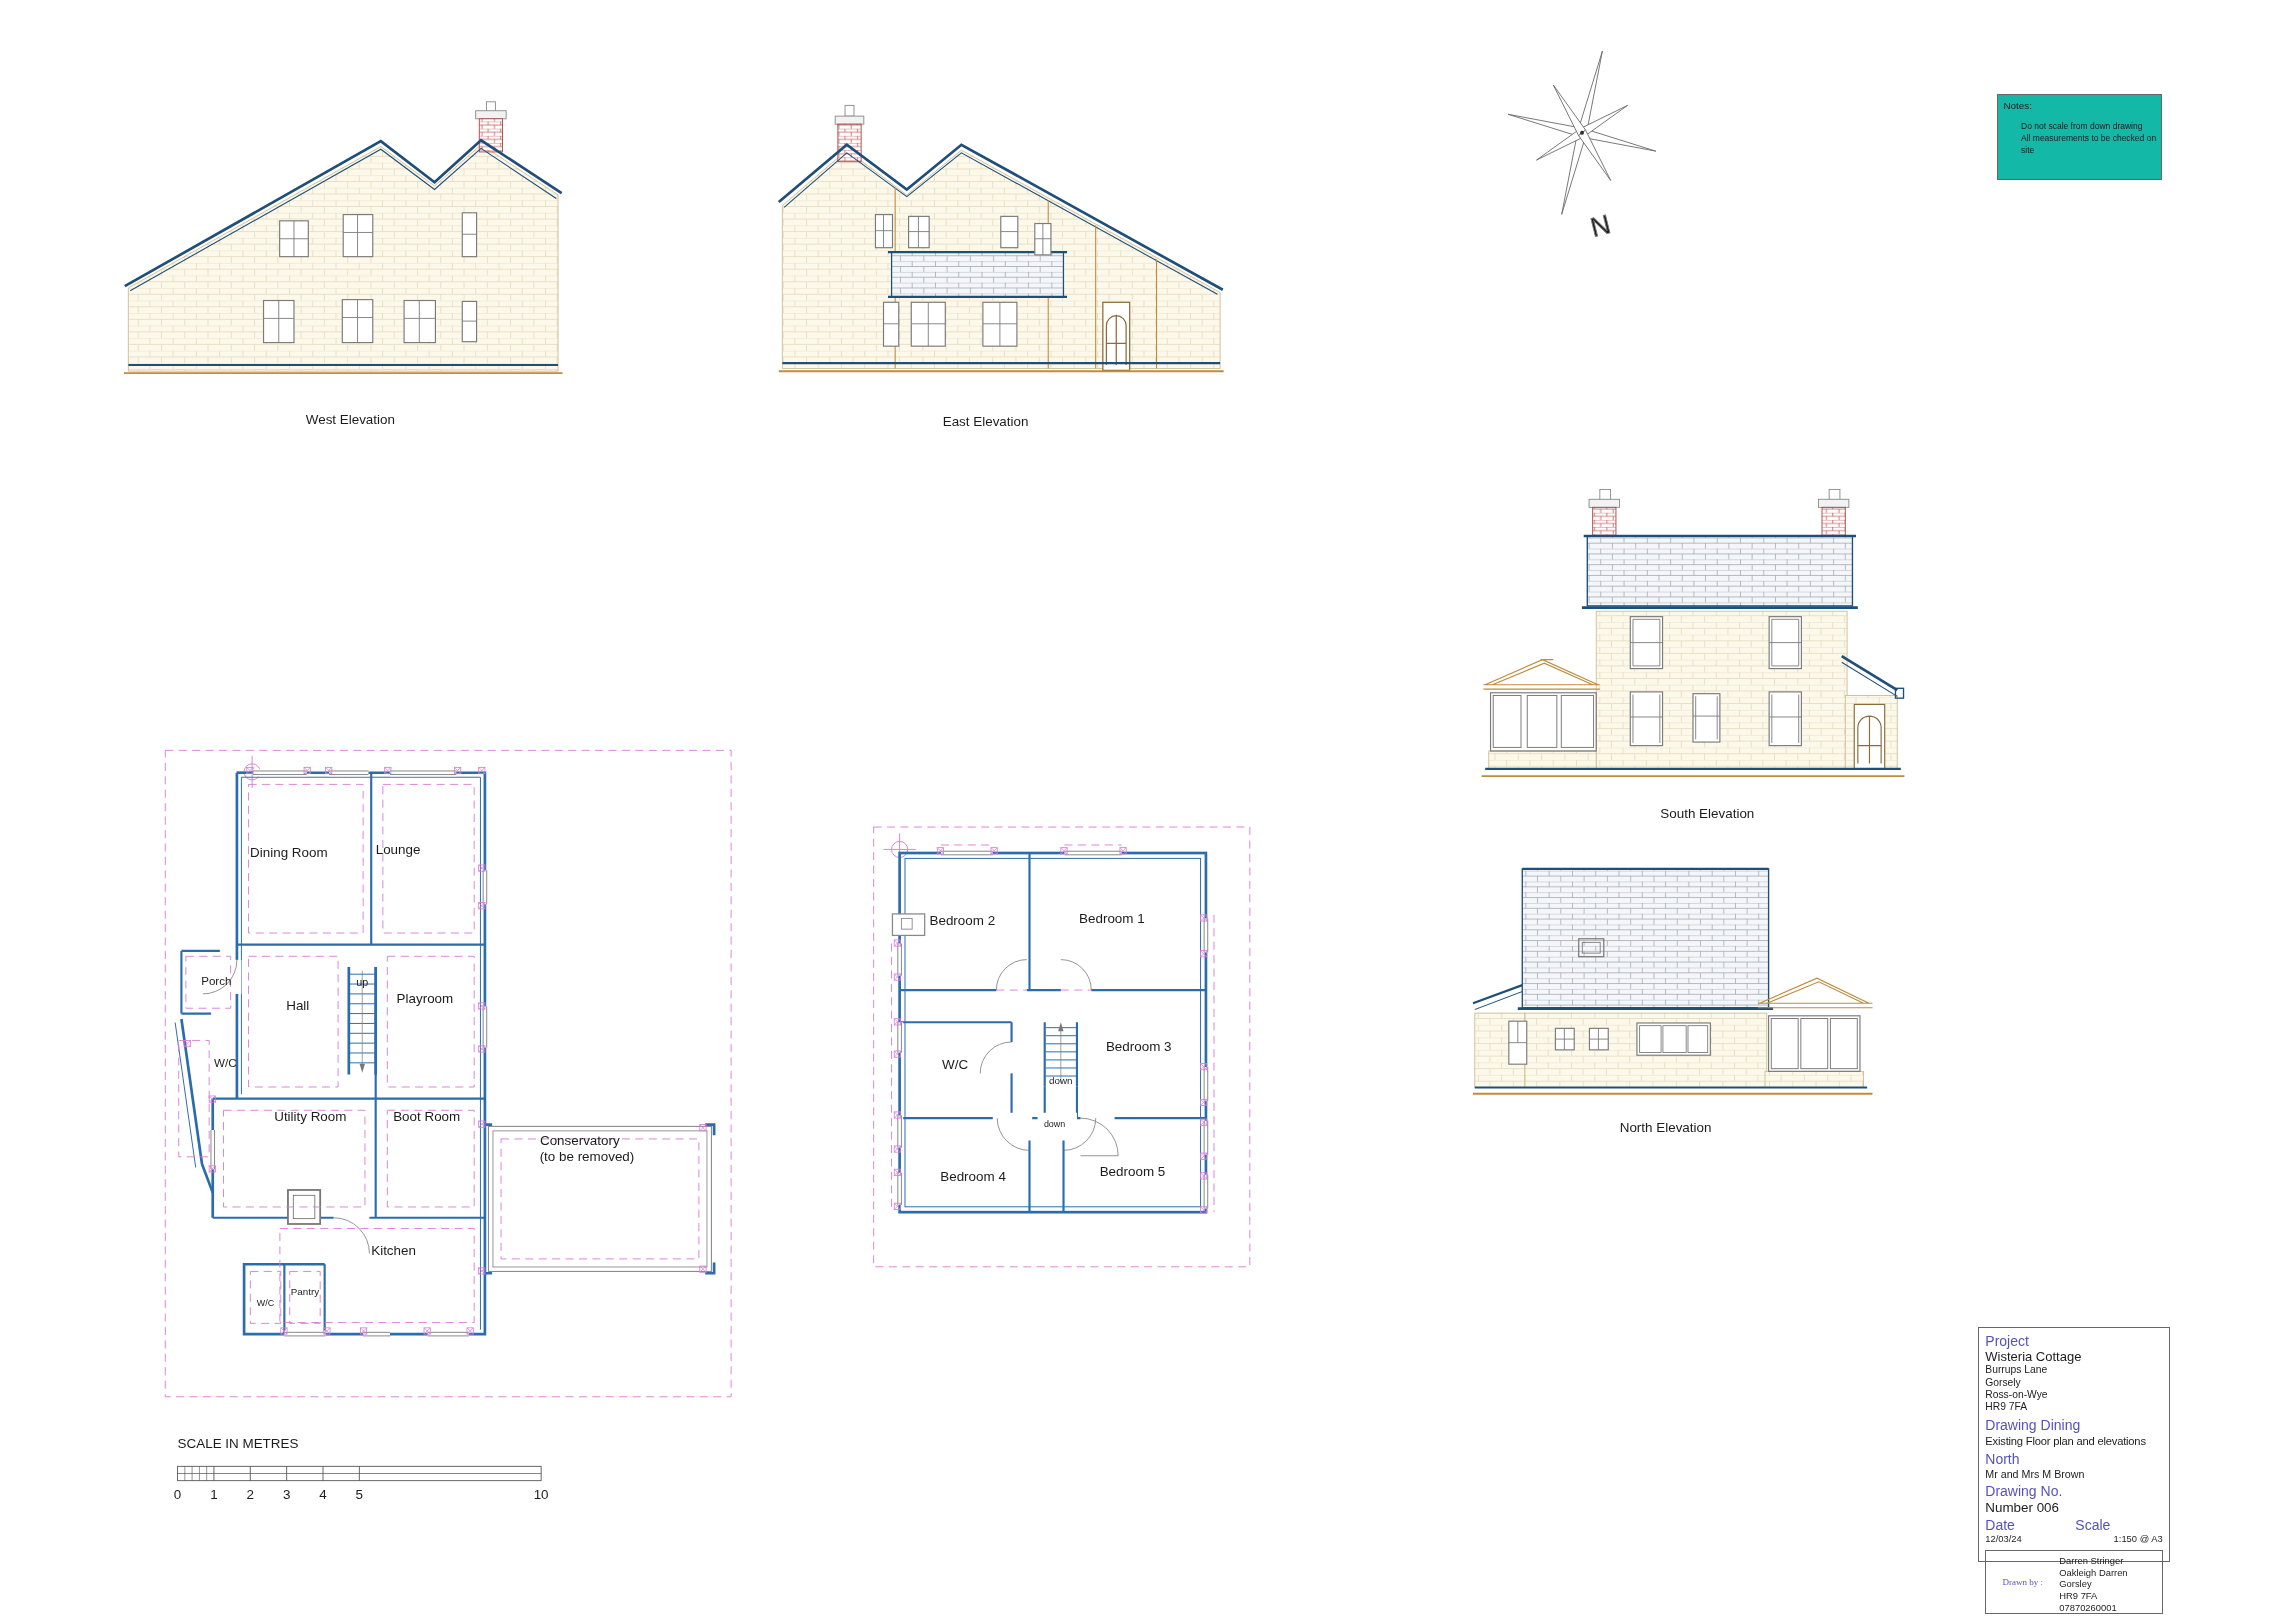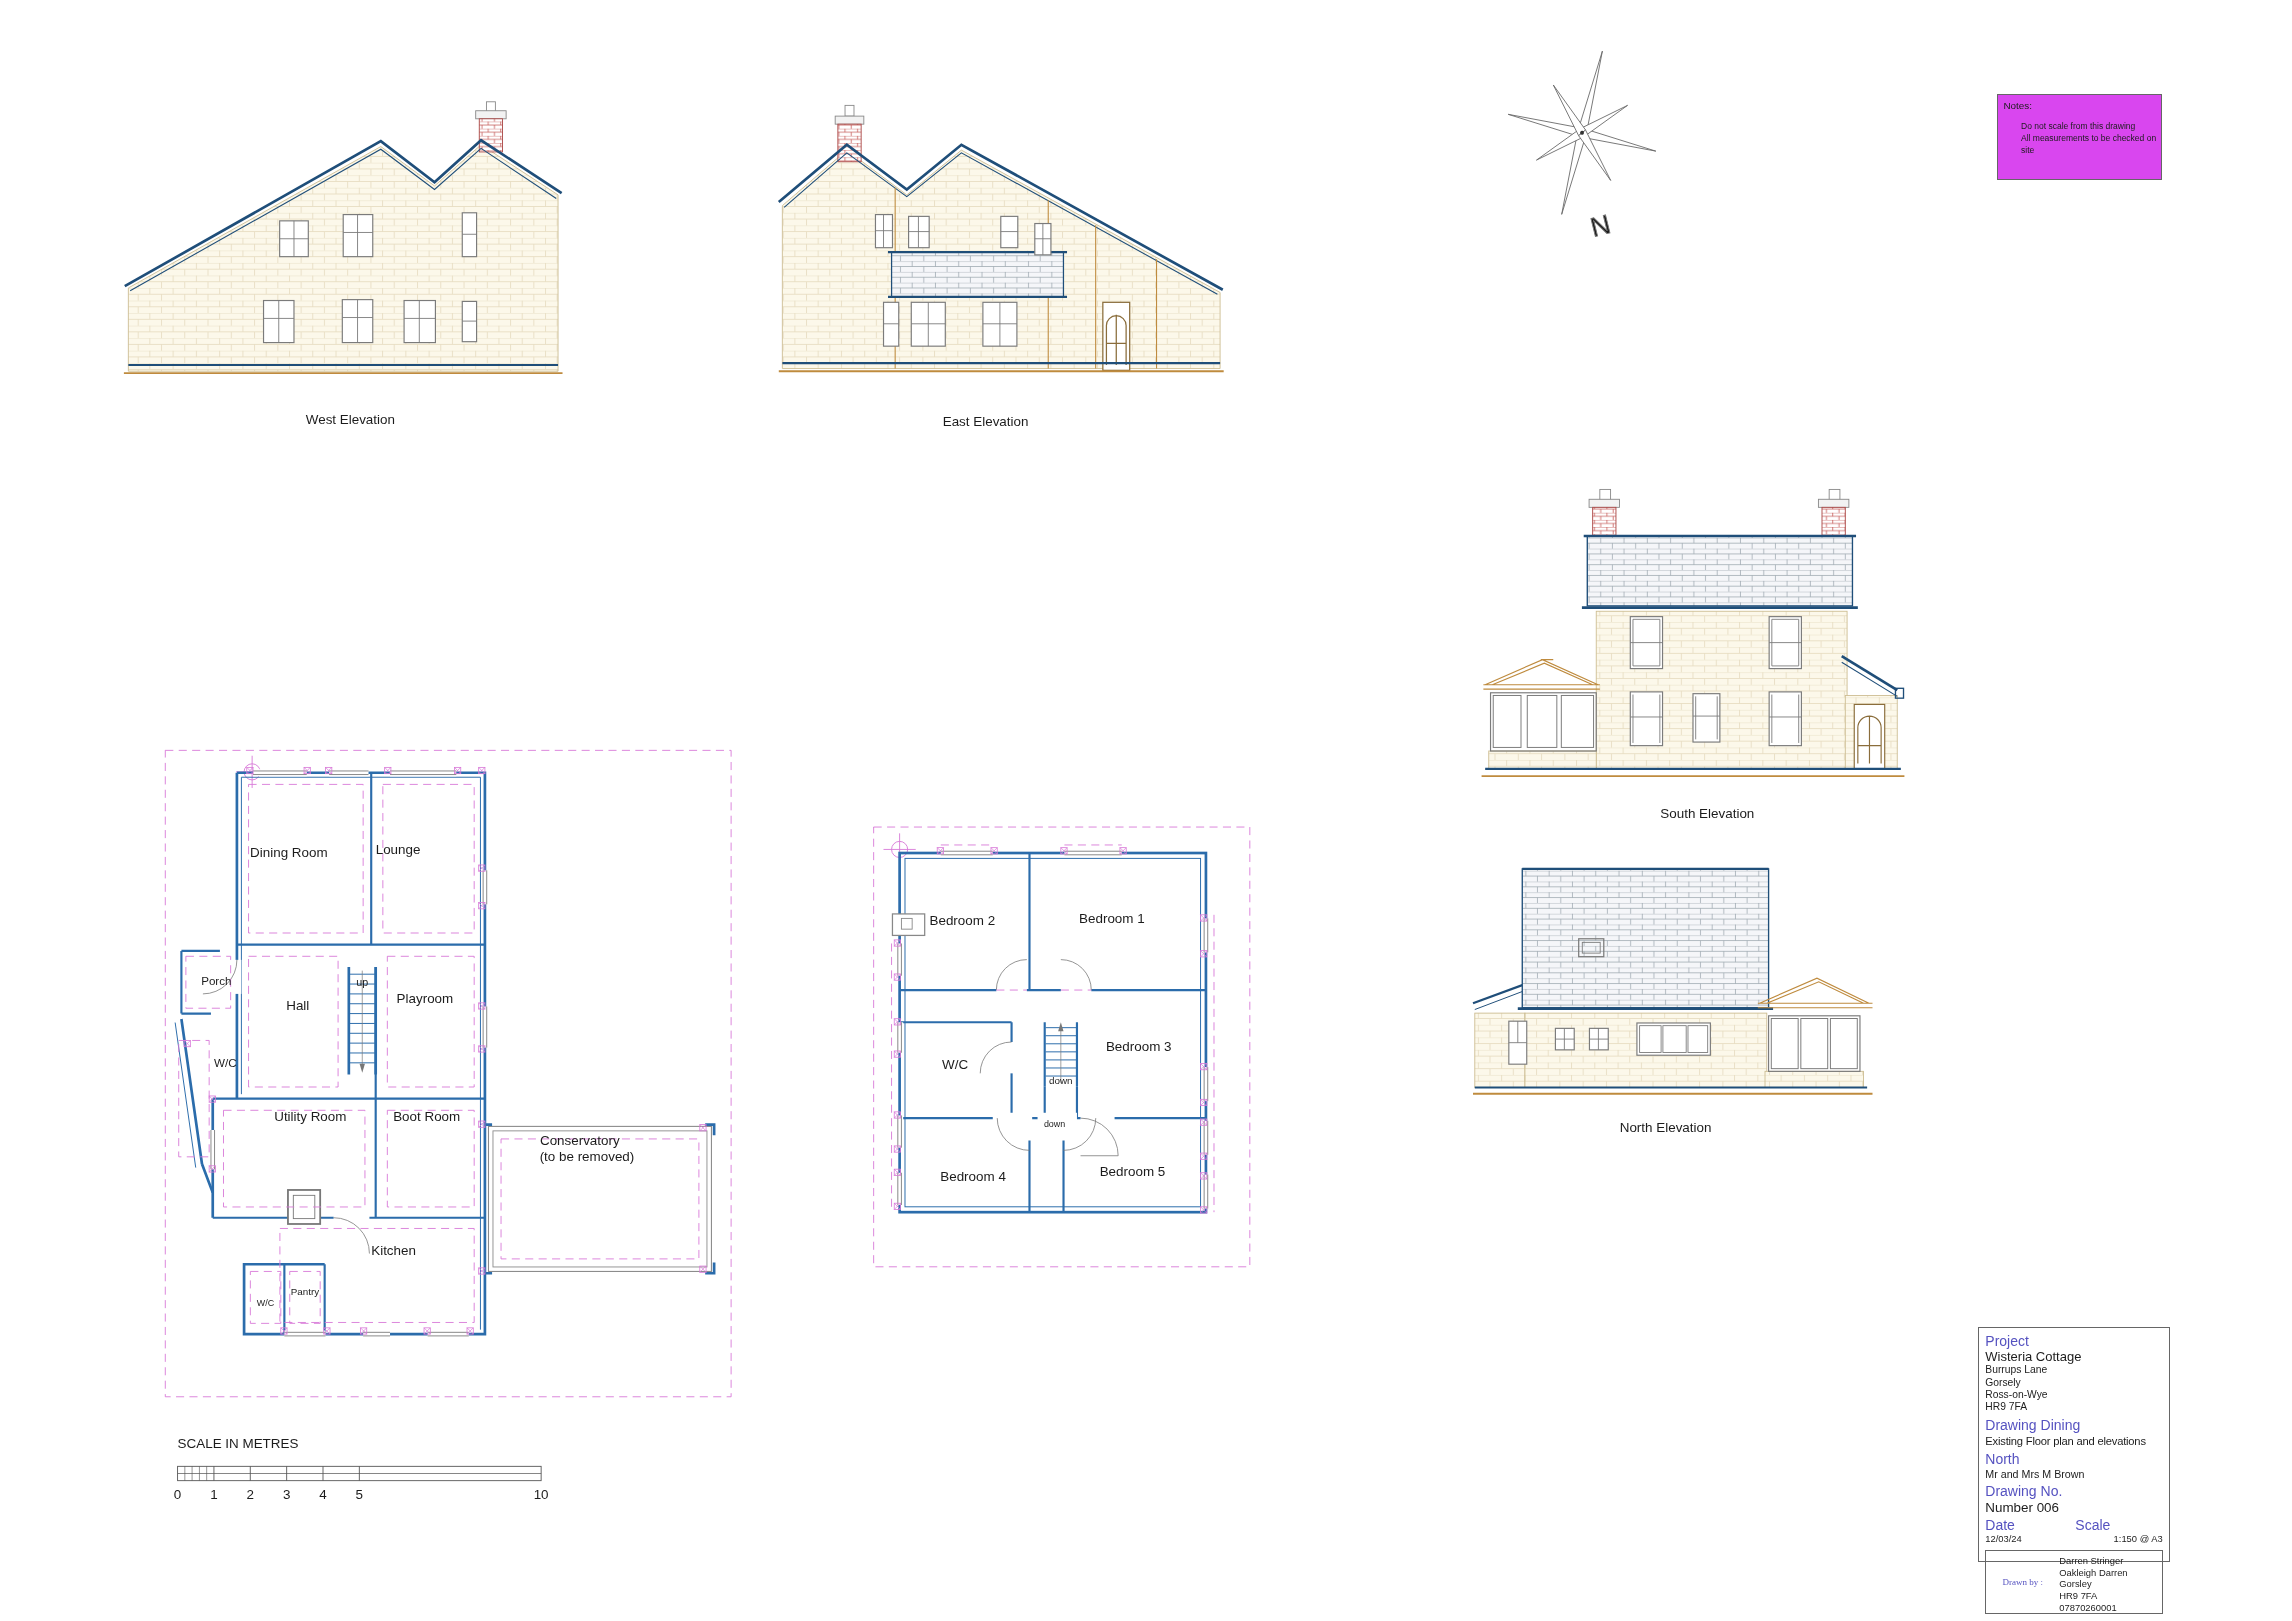--- a/index.html
+++ b/index.html
@@ -14,21 +14,21 @@
   .tan{stroke:#bf8b3e;fill:none}
   .gray{stroke:#7b7b7b;fill:none}
   .brown{stroke:#8a6d3b;fill:none}
   .w3{stroke:#2b6cab;stroke-width:3;fill:none}
   .w25{stroke:#2b6cab;stroke-width:2.4;fill:none}
   .w1{stroke:#2b6cab;stroke-width:1.1;fill:none}
   .pd{stroke:#d879d8;stroke-width:1;fill:none;stroke-dasharray:9 6}
   .pk{stroke:#d879d8;fill:none}
   .wingap{fill:#fff;stroke:none}
   .creamEdge{stroke:#cdbd92;stroke-width:1;fill:url(#hatchCream)}
-  .notes-box{border:0.9px solid #666;background:#d946ef;font-size:9.9px}
+  .notes-box{border:0.9px solid #666;background:#14b8a6;font-size:9.9px}
   .notes-title{padding:4.5px 0 0 5.4px;font-size:9.9px}
   .notes-lines{margin:10.7px 0 0 23px;font-size:8.5px;line-height:1.4}
   .tb{border:0.9px solid #666;background:#fff;padding:4.5px 6.3px;position:absolute}
   .tb .lbl{font-family:Liberation Sans, sans-serif;color:#5552c0;font-size:14px;margin-top:3.6px}
   .tb .big{font-size:13px;margin-top:0.9px}
   .tb .mid{font-size:10.3px;line-height:1.2}
   .tb .title-val{font-size:11.2px;letter-spacing:-0.2px;margin-top:1.8px;white-space:nowrap}
   .tb .client-val{font-size:10.7px;margin-top:0.9px}
   .tb .num{font-size:13.4px;margin-top:0.9px}
   .tb .ds-row{display:flex;margin-top:1.8px}
@@ -158,21 +158,21 @@
     <polygon points="139,162 92,122 98,114"></polygon>
     <polygon points="51,74 92,122 98,114"></polygon>
     <circle cx="95" cy="118" r="2.2" fill="#333" stroke="none"></circle>
   </g>
   <text x="118" y="232" font-size="30" fill="#fff" stroke="#777" stroke-width="1" transform="rotate(-14 118 232)" text-anchor="middle">N</text>
 </svg>
 
 <div class="abs notes-box" style="left:1997px;top:94px;width:165px;height:86px">
   <div class="notes-title">Notes:</div>
   <div class="notes-lines">
-    <div>Do not scale from this drawing</div>
+    <div>Do not scale from down drawing</div>
     <div>All measurements to be checked on site</div>
   </div>
 </div>
 
 <svg class="abs" style="left:1478px;top:484px" width="430" height="345" viewBox="0 0 480 385">
   <g>
     <rect x="136" y="6" width="12" height="12" fill="#fff" stroke="#888"></rect>
     <rect x="124" y="17" width="34" height="9" fill="#f2f2f2" stroke="#888"></rect>
     <rect x="128" y="26" width="26" height="34" fill="url(#brickRed)" stroke="#a94442"></rect>
     <rect x="392" y="6" width="12" height="12" fill="#fff" stroke="#888"></rect>

